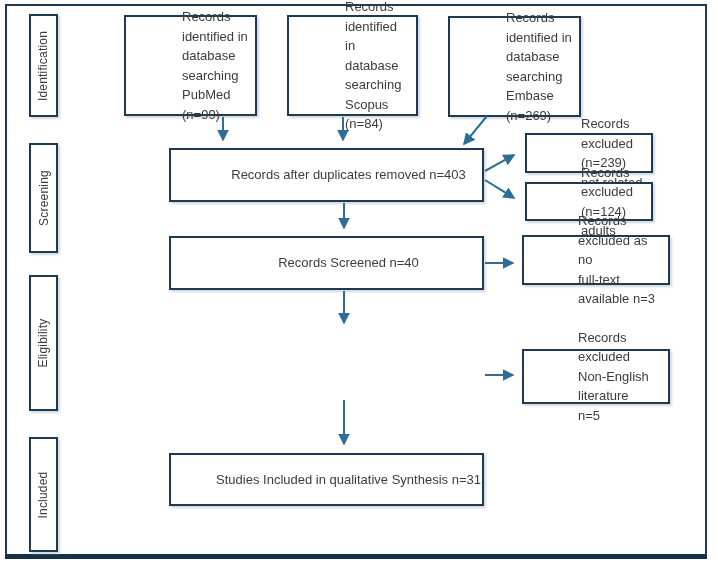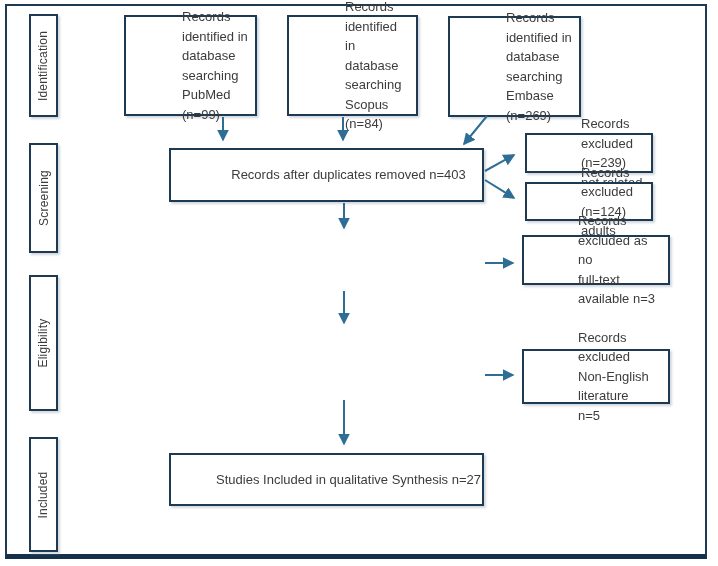--- a/index.html
+++ b/index.html
@@ -105,22 +105,25 @@
   </div>
   <div class="box src" id="node-embase">
     <div class="node-text">Records identified in
 database searching
 Embase (n=269)</div>
   </div>
 
   <div class="box main" id="node-duplicates">
     <div class="node-text">Records after duplicates removed n=403</div>
   </div>
+  <div class="box main" id="node-screened">
+    <div class="node-text">Records Screened  n=40</div>
+  </div>
   <div class="box main" id="node-studies">
-    <div class="node-text">Studies Included in qualitative Synthesis  n=27</div>
+    <div class="node-text">Studies Included in qualitative Synthesis  n=31</div>
   </div>
 
   <div class="box excl" id="node-excluded-notrelated">
     <div class="node-text">Records excluded
 (n=239) not related</div>
   </div>
   <div class="box excl" id="node-excluded-adults">
     <div class="node-text">Records excluded
 (n=124) adults</div>
   </div>

